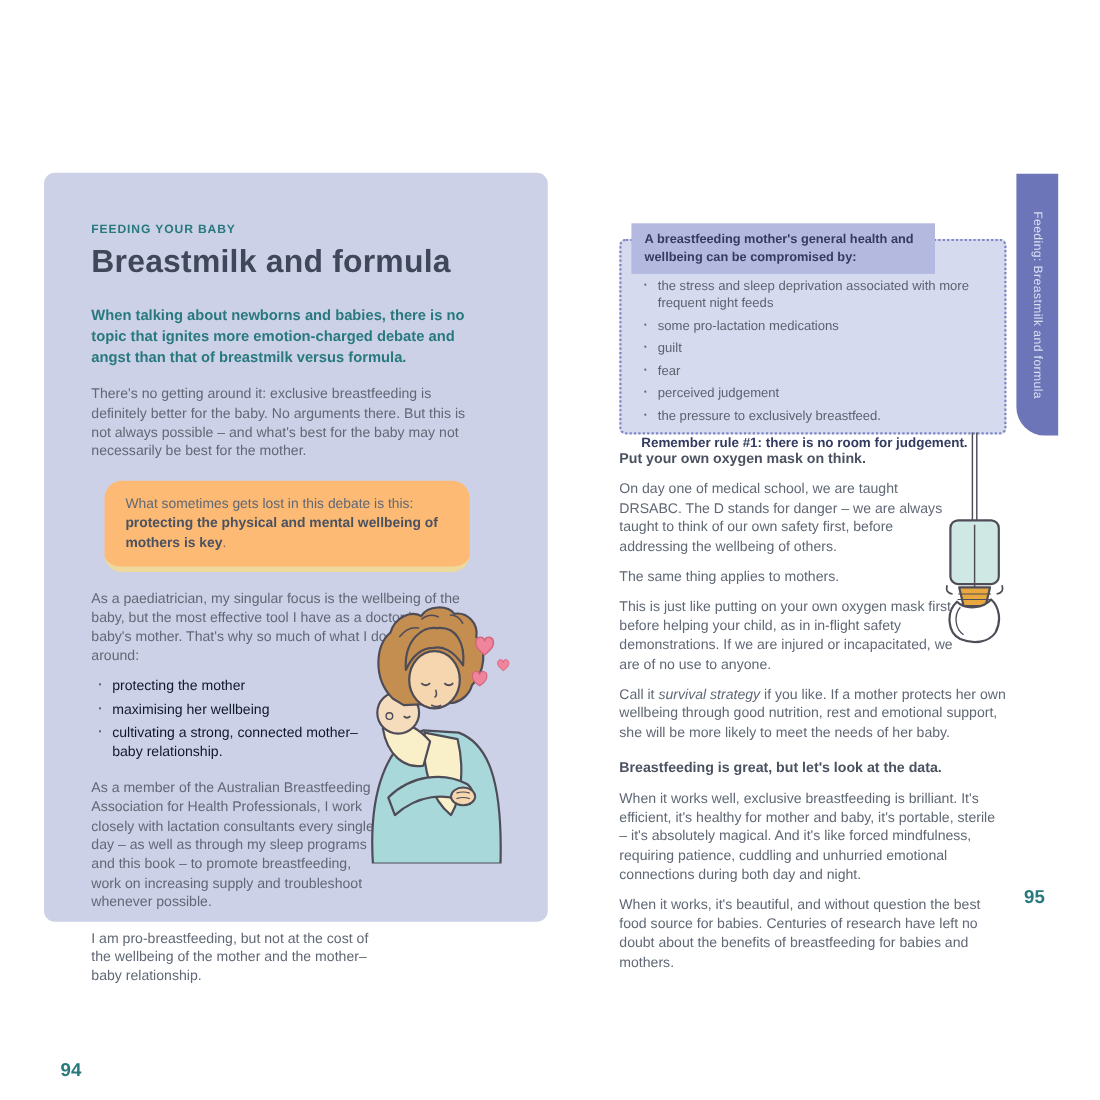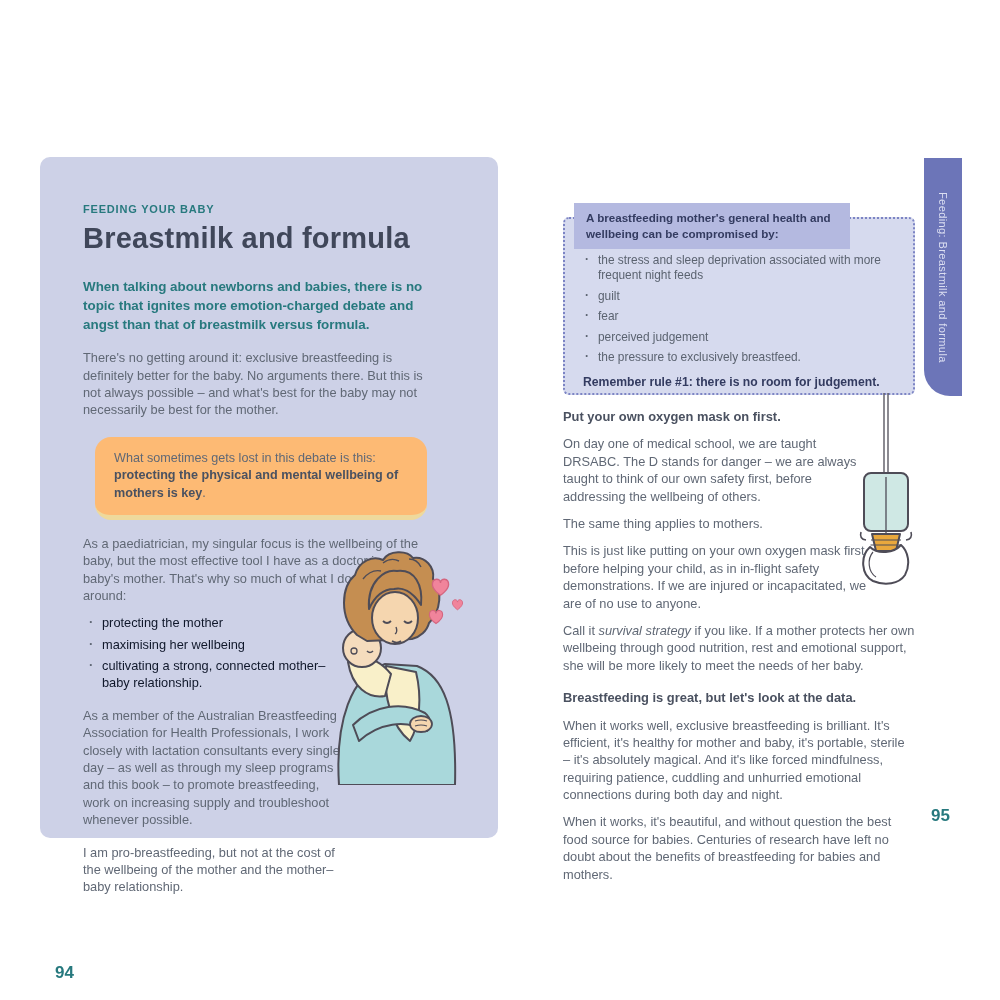--- a/index.html
+++ b/index.html
@@ -146,20 +146,21 @@
     </g>
   </svg>
 
   <div class="page-num page-num-left" style="position:absolute;left:15px;bottom:20px;">94</div>
 </div>
 
 <div class="callout-box">
   <div class="callout-pill">A breastfeeding mother's general health and wellbeing can be compromised by:</div>
   <ul class="box-bullets">
     <li>the stress and sleep deprivation associated with more frequent night feeds</li>
+    <li>some pro-lactation medications</li>
     <li>guilt</li>
     <li>fear</li>
     <li>perceived judgement</li>
     <li>the pressure to exclusively breastfeed.</li>
   </ul>
   <p class="box-footer">Remember rule #1: there is no room for judgement.</p>
 </div>
 
 <svg class="mask-illo" width="60" height="192" viewBox="0 0 60 192">
   <line x1="28" y1="0" x2="28" y2="84" stroke="#4e4c57" stroke-width="1.3"></line>
@@ -167,21 +168,21 @@
   <rect x="8" y="80" width="44" height="58" rx="7" fill="#cfe8e4" stroke="#4e4c57" stroke-width="2"></rect>
   <line x1="30" y1="84" x2="30" y2="143" stroke="#4e4c57" stroke-width="1.3"></line>
   <path class="ln" d="M10,147 q-7,-1 -5,-8 M50,147 q7,-1 5,-8" stroke-width="1.6"></path>
   <path d="M16,141 h28 l-4,17 h-20 Z" fill="#e9a83d" stroke="#4e4c57" stroke-width="2" stroke-linejoin="round"></path>
   <path class="ln" d="M15,147 h30 M14.5,152 h31" stroke-width="1.1"></path>
   <path d="M14,154 C4,163 5,182 17,188 C29,193 43,191 49,182 C55,171 52,158 45,152 C38,160 22,162 14,154 Z" fill="#ffffff" stroke="#4e4c57" stroke-width="2" stroke-linejoin="round"></path>
   <path class="ln" d="M17,159 C11,166 12,179 20,184" stroke-width="1.2"></path>
 </svg>
 
 <div class="right-col">
-  <p class="r-heading">Put your own oxygen mask on first.</p>
+  <p class="r-heading">Put your own oxygen mask on think.</p>
   <p class="r-para w-narrow">On day one of medical school, we are taught DRSABC. The D stands for danger – we are always taught to think of our own safety first, before addressing the wellbeing of others.</p>
   <p class="r-para">The same thing applies to mothers.</p>
   <p class="r-para w-narrow">This is just like putting on your own oxygen mask first before helping your child, as in in-flight safety demonstrations. If we are injured or incapacitated, we are of no use to anyone.</p>
   <p class="r-para"><span>Call it </span><em>survival strategy</em><span> if you like. If a mother protects her own wellbeing through good nutrition, rest and emotional support, she will be more likely to meet the needs of her baby.</span></p>
   <p class="r-heading mt">Breastfeeding is great, but let's look at the data.</p>
   <p class="r-para">When it works well, exclusive breastfeeding is brilliant. It's efficient, it's healthy for mother and baby, it's portable, sterile – it's absolutely magical. And it's like forced mindfulness, requiring patience, cuddling and unhurried emotional connections during both day and night.</p>
   <p class="r-para">When it works, it's beautiful, and without question the best food source for babies. Centuries of research have left no doubt about the benefits of breastfeeding for babies and mothers.</p>
 </div>
 
 <div class="page-num page-num-right">95</div>

